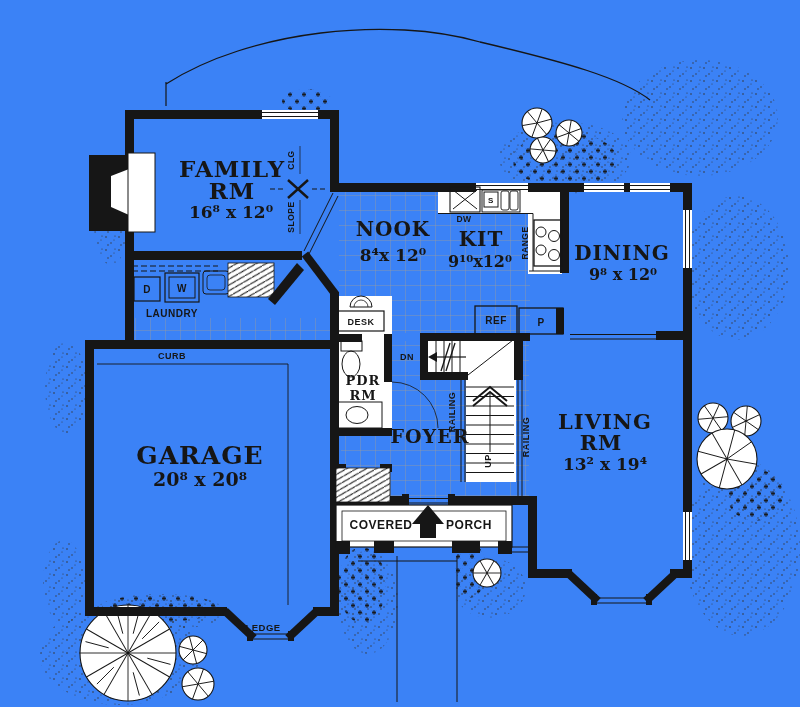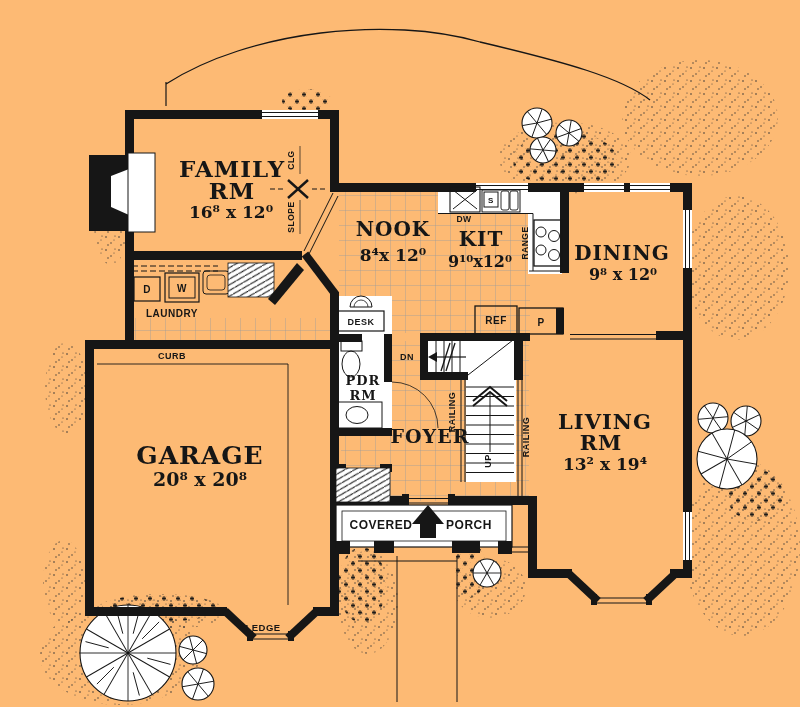--- a/index.html
+++ b/index.html
@@ -1,16 +1,16 @@
 <!DOCTYPE html>
 <html><head>
 <meta charset="utf-8">
 <style>
   html,body{margin:0;padding:0;background:#fff;width:800px;height:707px;overflow:hidden}
-  #plan-wrap{position:relative;width:800px;height:707px;background:#fdba74}
+  #plan-wrap{position:relative;width:800px;height:707px;background:#3b82f6}
   svg{display:block}
   .w{fill:#161616;stroke:none}
   .thin{stroke:#161616;fill:none}
   .white{fill:#ffffff;stroke:none}
   .tree circle{fill:#fff;stroke:#161616;stroke-width:1.1}
   .tree line{stroke:#161616;stroke-width:0.9}
   text{fill:#161616}
   .room{font-family:"DejaVu Serif","Liberation Serif",serif;font-weight:bold;letter-spacing:1px}
   .dims{font-family:"DejaVu Serif","Liberation Serif",serif;font-weight:bold}
   .sm{font-family:"Liberation Sans","DejaVu Sans",sans-serif;font-weight:bold;letter-spacing:.5px}

